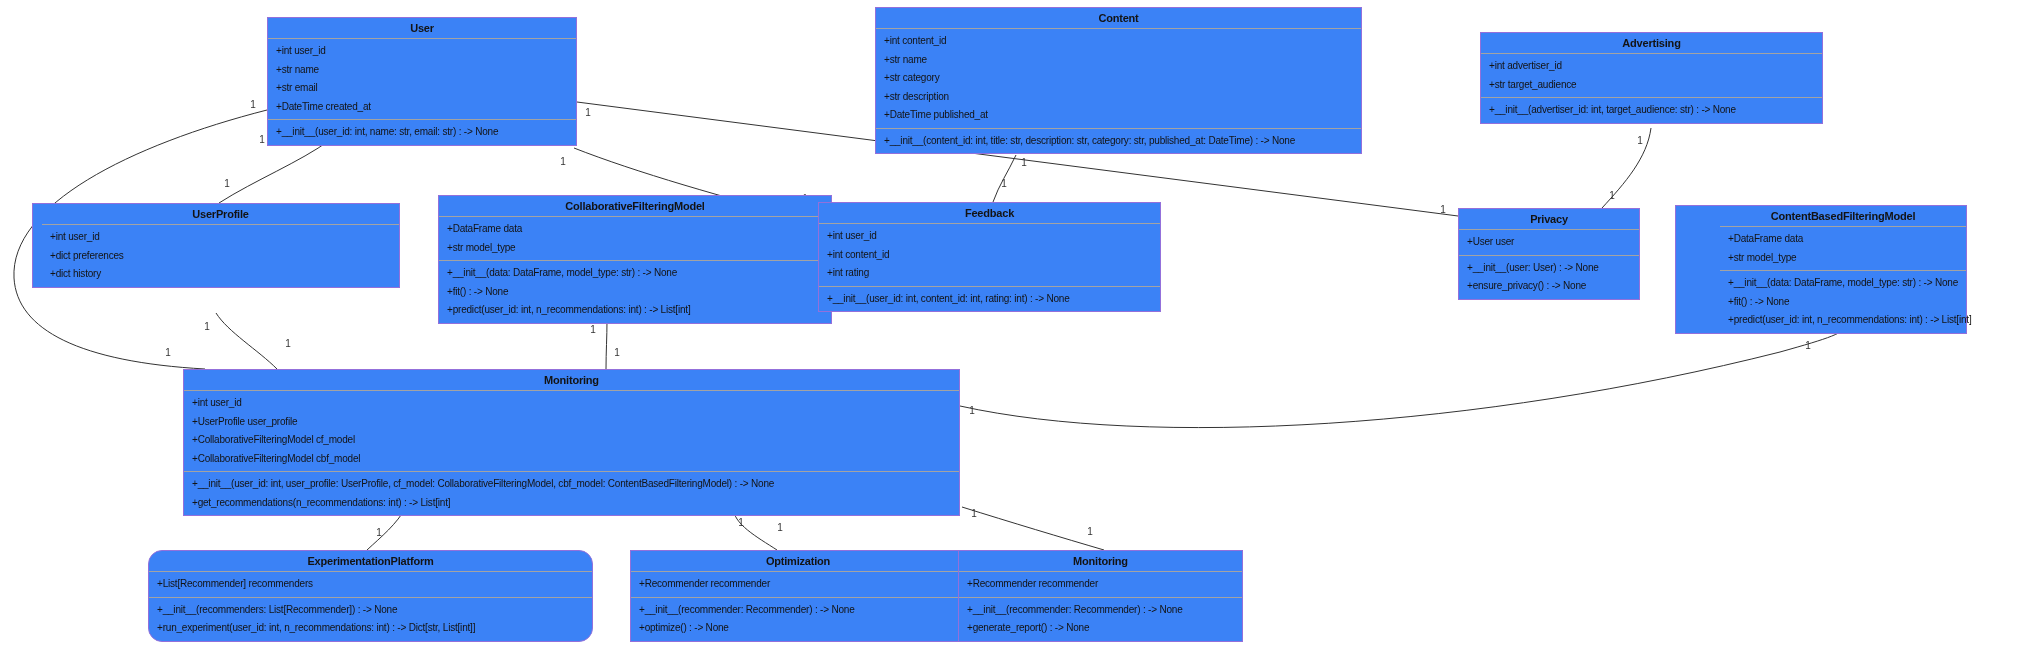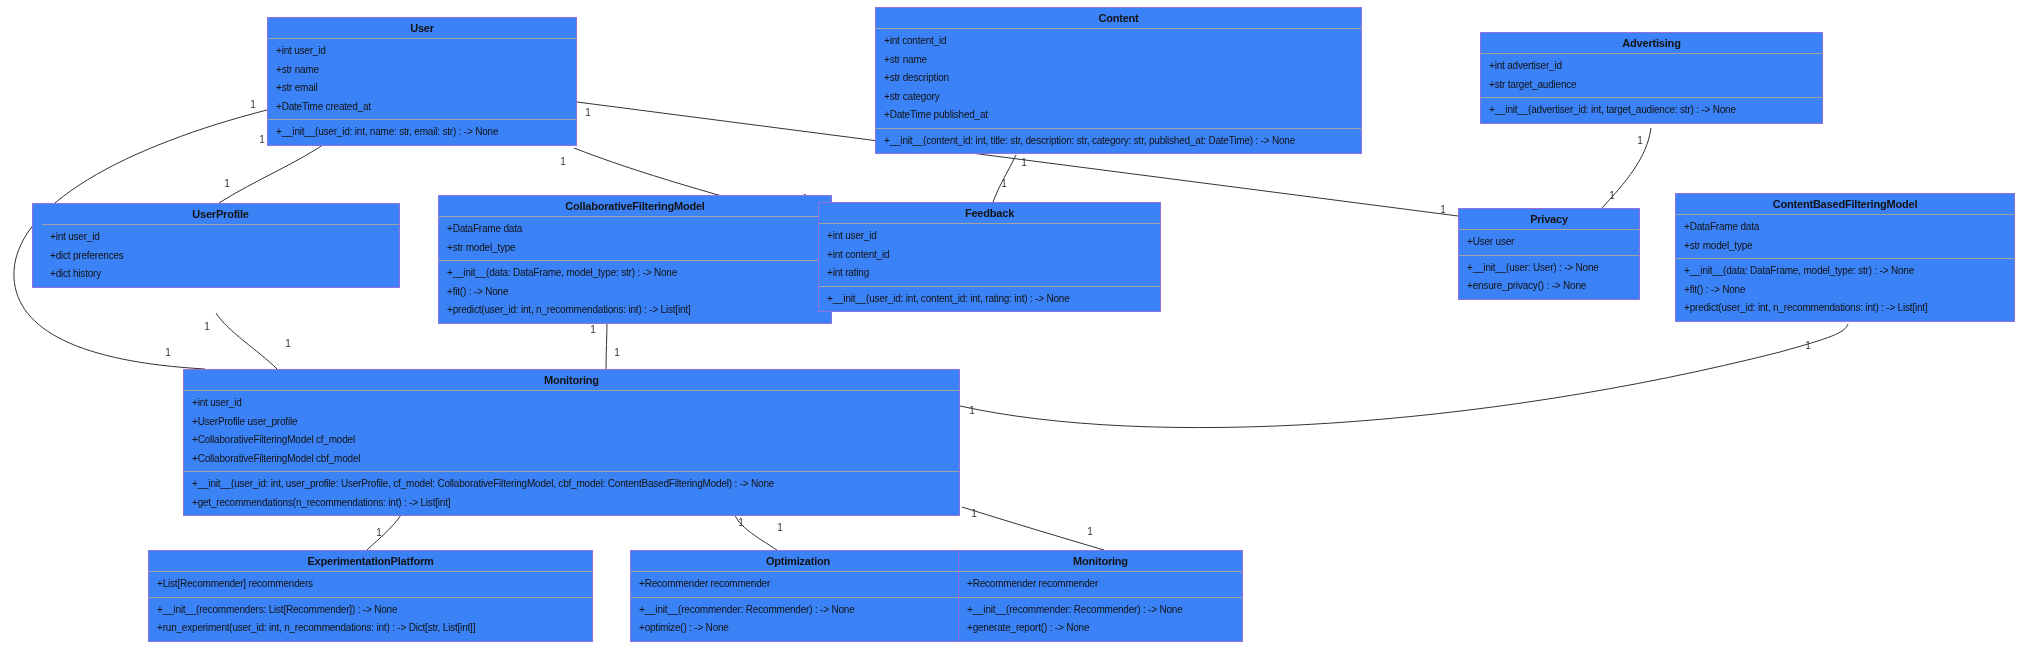--- a/index.html
+++ b/index.html
@@ -74,22 +74,22 @@
       </div>
       <div class="uml-section">
         <div class="uml-row">+__init__(user_id: int, name: str, email: str) : -&gt; None</div>
       </div>
     </div>
     <div class="uml-class" style="left: 875px; top: 7px; width: 487px;">
       <div class="uml-title">Content</div>
       <div class="uml-section">
         <div class="uml-row">+int content_id</div>
         <div class="uml-row">+str name</div>
+        <div class="uml-row">+str category</div>
         <div class="uml-row">+str description</div>
-        <div class="uml-row">+str category</div>
         <div class="uml-row">+DateTime published_at</div>
       </div>
       <div class="uml-section">
         <div class="uml-row">+__init__(content_id: int, title: str, description: str, category: str, published_at: DateTime) : -&gt; None</div>
       </div>
     </div>
     <div class="uml-class" style="left: 1480px; top: 32px; width: 343px;">
       <div class="uml-title">Advertising</div>
       <div class="uml-section">
         <div class="uml-row">+int advertiser_id</div>
@@ -133,21 +133,21 @@
     <div class="uml-class" style="left: 1458px; top: 208px; width: 182px;">
       <div class="uml-title">Privacy</div>
       <div class="uml-section">
         <div class="uml-row">+User user</div>
       </div>
       <div class="uml-section">
         <div class="uml-row">+__init__(user: User) : -&gt; None</div>
         <div class="uml-row">+ensure_privacy() : -&gt; None</div>
       </div>
     </div>
-    <div class="uml-class" style="left: 1675px; top: 193px; width: 340px;">
+    <div class="uml-class" style="left: 1675px; top: 205px; width: 292px; padding-left: 44px;">
       <div class="uml-title">ContentBasedFilteringModel</div>
       <div class="uml-section">
         <div class="uml-row">+DataFrame data</div>
         <div class="uml-row">+str model_type</div>
       </div>
       <div class="uml-section">
         <div class="uml-row">+__init__(data: DataFrame, model_type: str) : -&gt; None</div>
         <div class="uml-row">+fit() : -&gt; None</div>
         <div class="uml-row">+predict(user_id: int, n_recommendations: int) : -&gt; List[int]</div>
       </div>
@@ -158,21 +158,21 @@
         <div class="uml-row">+int user_id</div>
         <div class="uml-row">+UserProfile user_profile</div>
         <div class="uml-row">+CollaborativeFilteringModel cf_model</div>
         <div class="uml-row">+CollaborativeFilteringModel cbf_model</div>
       </div>
       <div class="uml-section">
         <div class="uml-row">+__init__(user_id: int, user_profile: UserProfile, cf_model: CollaborativeFilteringModel, cbf_model: ContentBasedFilteringModel) : -&gt; None</div>
         <div class="uml-row">+get_recommendations(n_recommendations: int) : -&gt; List[int]</div>
       </div>
     </div>
-    <div class="uml-class" style="left: 148px; top: 550px; width: 445px;">
+    <div class="uml-class" style="left: 148px; top: 550px; width: 445px; border-radius: 14px;">
       <div class="uml-title">ExperimentationPlatform</div>
       <div class="uml-section">
         <div class="uml-row">+List[Recommender] recommenders</div>
       </div>
       <div class="uml-section">
         <div class="uml-row">+__init__(recommenders: List[Recommender]) : -&gt; None</div>
         <div class="uml-row">+run_experiment(user_id: int, n_recommendations: int) : -&gt; Dict[str, List[int]]</div>
       </div>
     </div>
     <div class="uml-class" style="left: 630px; top: 550px; width: 336px;">

